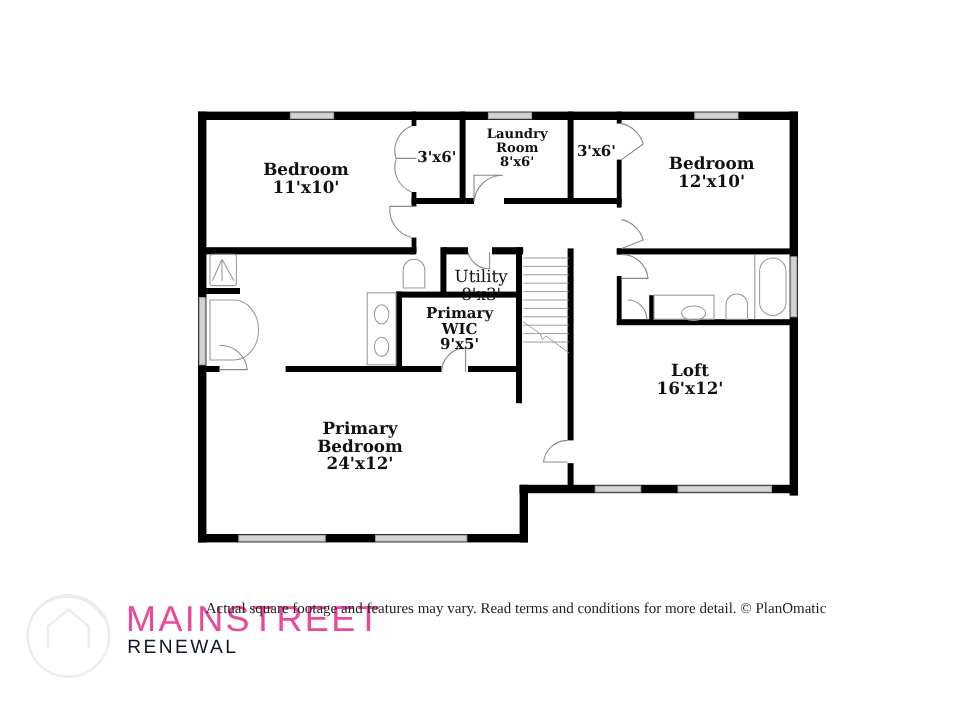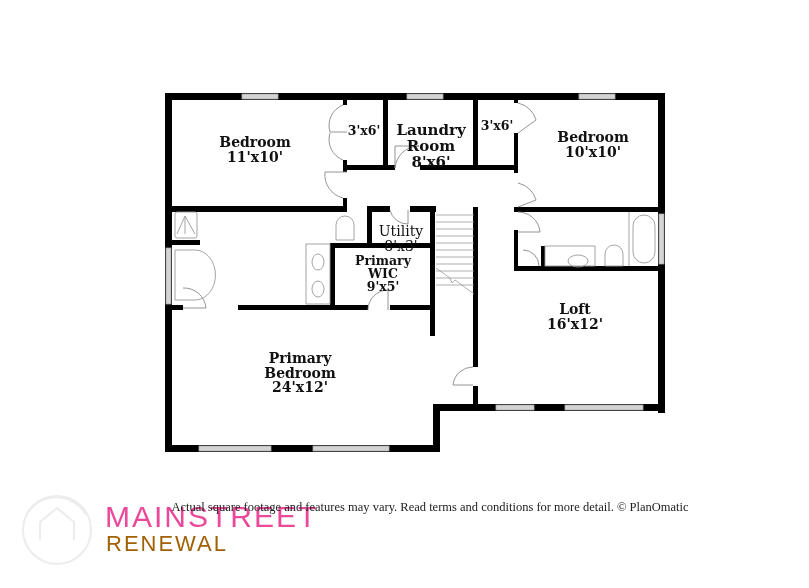--- a/index.html
+++ b/index.html
@@ -144,31 +144,31 @@
   </g>
 </svg>
 
 <div class="room-label" style="left:205px; top:135px; width:100px; font-size:14px;">
   <span class="nm">Bedroom</span>
   <span class="dim">11'x10'</span>
 </div>
 <div class="room-label" style="left:344px; top:124px; width:40px; font-size:12.5px;">
   <span class="dim">3'x6'</span>
 </div>
-<div class="room-label" style="left:390px; top:106px; width:82px; font-size:15px;margin-top:17px;">
+<div class="room-label" style="left:390px; top:106px; width:82px; font-size:11px;">
   <span class="nm">Laundry</span>
   <span class="nm">Room</span>
   <span class="dim">8'x6'</span>
 </div>
 <div class="room-label" style="left:478px; top:119px; width:38px; font-size:12.5px;">
   <span class="dim">3'x6'</span>
 </div>
 <div class="room-label" style="left:543px; top:130px; width:100px; font-size:14px;">
   <span class="nm">Bedroom</span>
-  <span class="dim">10'x10'</span>
+  <span class="dim">12'x10'</span>
 </div>
 <div class="room-label" style="left:374px; top:224px; width:54px; font-size:14px; font-weight:normal;">
   <span class="nm">Utility</span>
   <span class="dim">8'x3'</span>
 </div>
 <div class="room-label" style="left:336px; top:254px; width:94px; font-size:12.5px;">
   <span class="nm">Primary</span>
   <span class="nm">WIC</span>
   <span class="dim">9'x5'</span>
 </div>
@@ -176,17 +176,17 @@
   <span class="nm">Loft</span>
   <span class="dim">16'x12'</span>
 </div>
 <div class="room-label" style="left:245px; top:351px; width:110px; font-size:14px;">
   <span class="nm">Primary</span>
   <span class="nm">Bedroom</span>
   <span class="dim">24'x12'</span>
 </div>
 
 <div class="wm-text" style="left:105px; top:500px; font-size:30px; color:#ec4899;">MAINSTREET</div>
-<div class="wm-text" style="left:106px; top:531px; font-size:22px; color:#a16207;">RENEWAL</div>
+<div class="wm-text" style="left:106px; top:531px; font-size:16px; color:#0f172a;">RENEWAL</div>
 
 <div class="disclaimer">
   <div>Actual square footage and features may vary. Read terms and conditions for more detail. © PlanOmatic</div>
 </div>
 
 </body></html>

